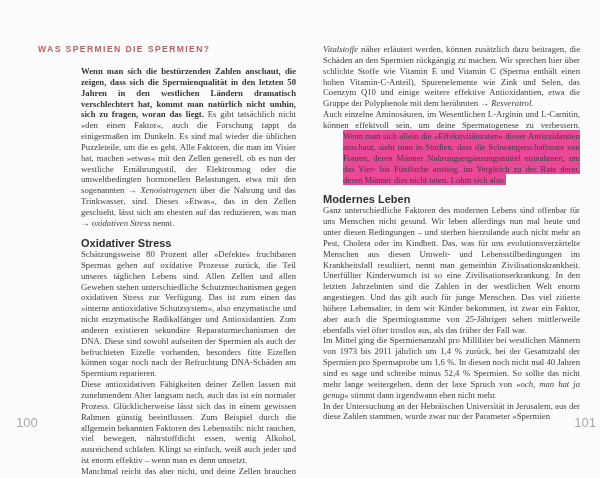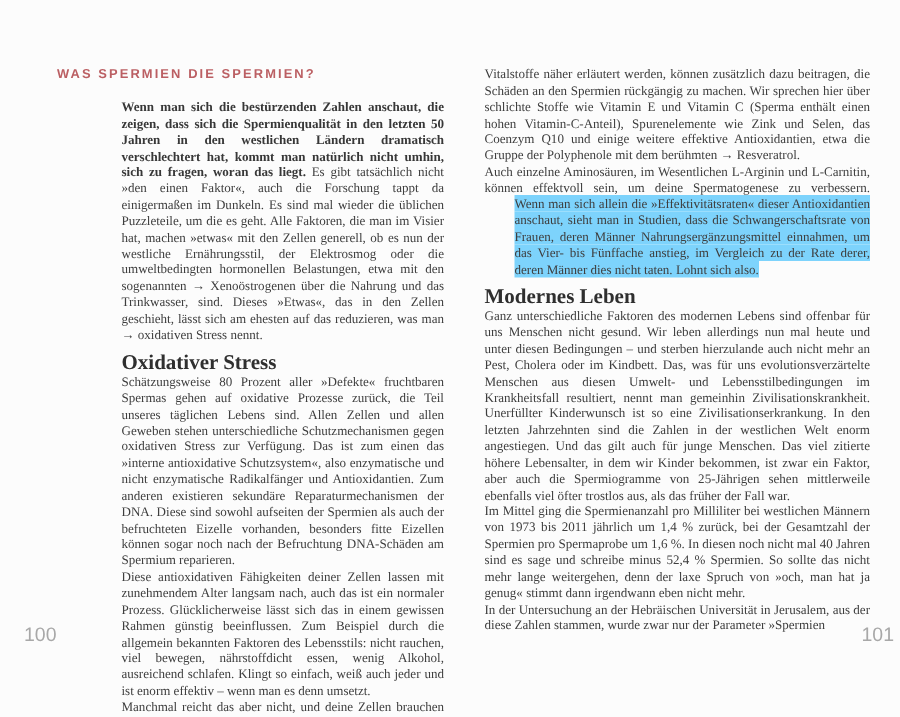--- a/index.html
+++ b/index.html
@@ -32,31 +32,31 @@
     hyphens: auto;
     -webkit-hyphens: auto;
   }
   .page-left  .page-body { margin-top: 12px; margin-left: 43px; }
   .page-right .page-body { margin-top: 44px; }
 
   p.para { margin: 0; }
 
   h2.subheading {
     margin: 9.5px 0 0 0;
-    font-family: Liberation Serif, serif;
-    font-size: 14px;
+    font-family: Liberation Sans, sans-serif;
+    font-size: 11px;
     line-height: 10.85px;
     font-weight: bold;
     color: #2f2f2f;
   }
 
   .run-b  { font-weight: bold; color: #383838; }
-  .run-i  { }
+  .run-i  { font-style: italic; }
   .run-hl {
-    background: #7dd3fc;
+    background: #ec4899;
     padding: 0.5px 0;
     box-decoration-break: clone;
     margin-left: 20px;
     -webkit-box-decoration-break: clone;
   }
 
   .page-number {
     position: absolute;
     top: 415px;
     font-family: "Liberation Sans", sans-serif;

